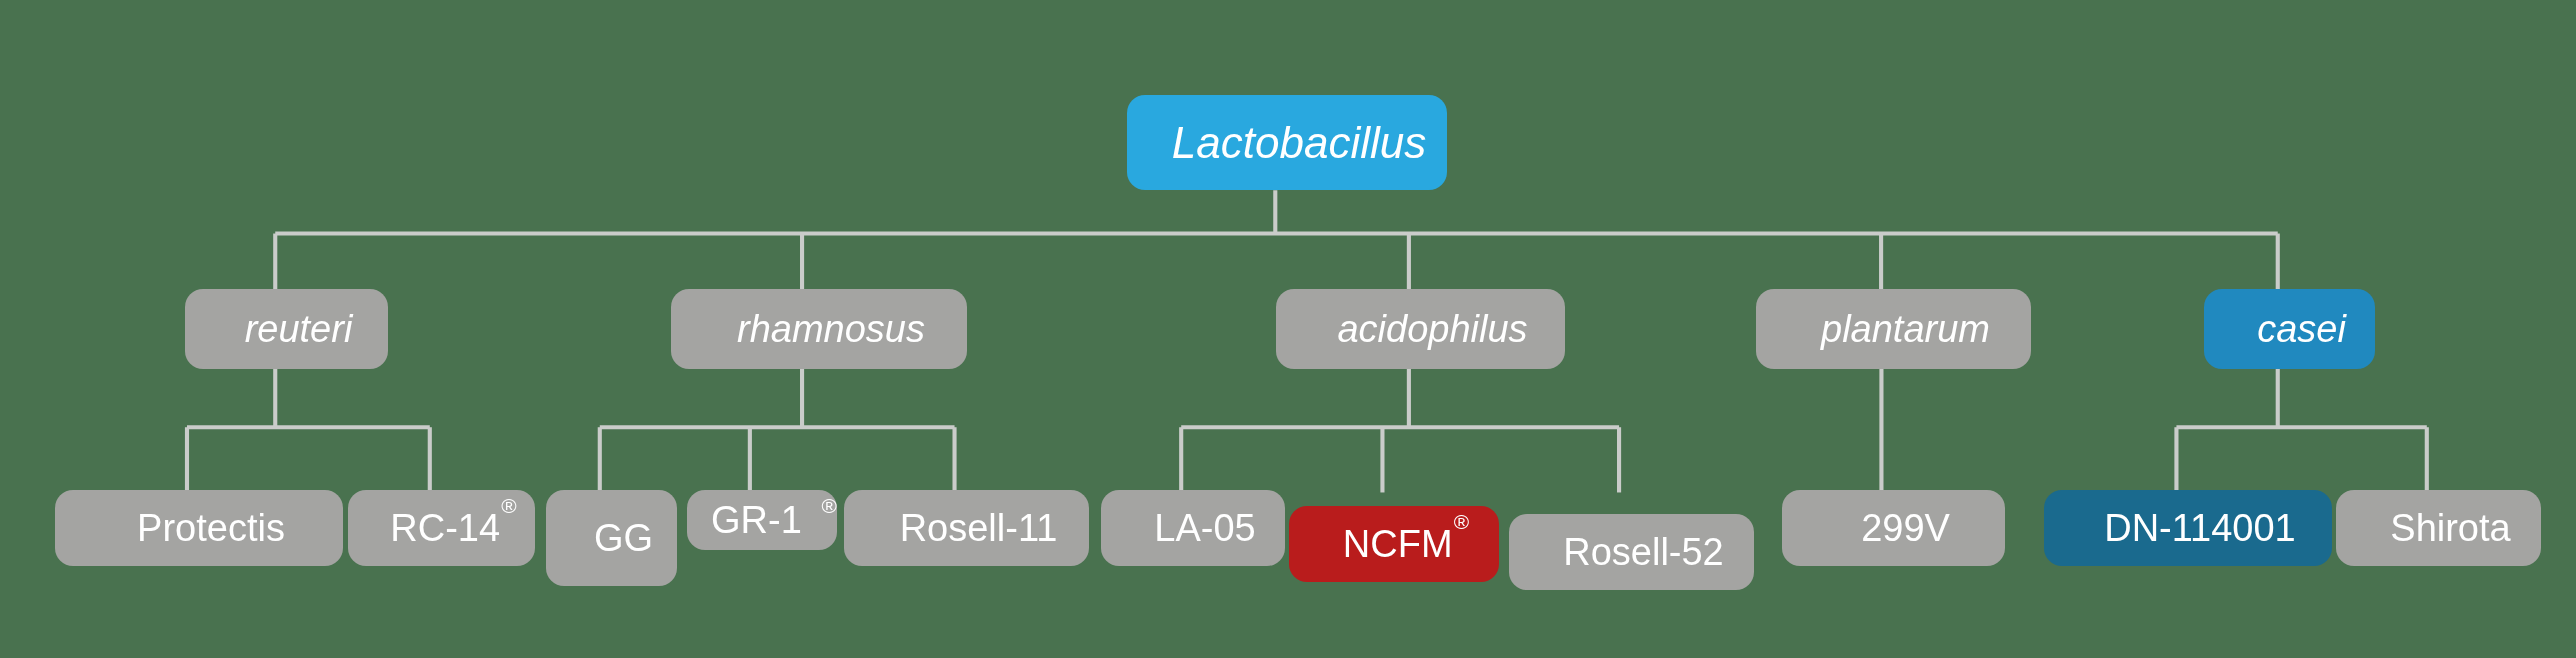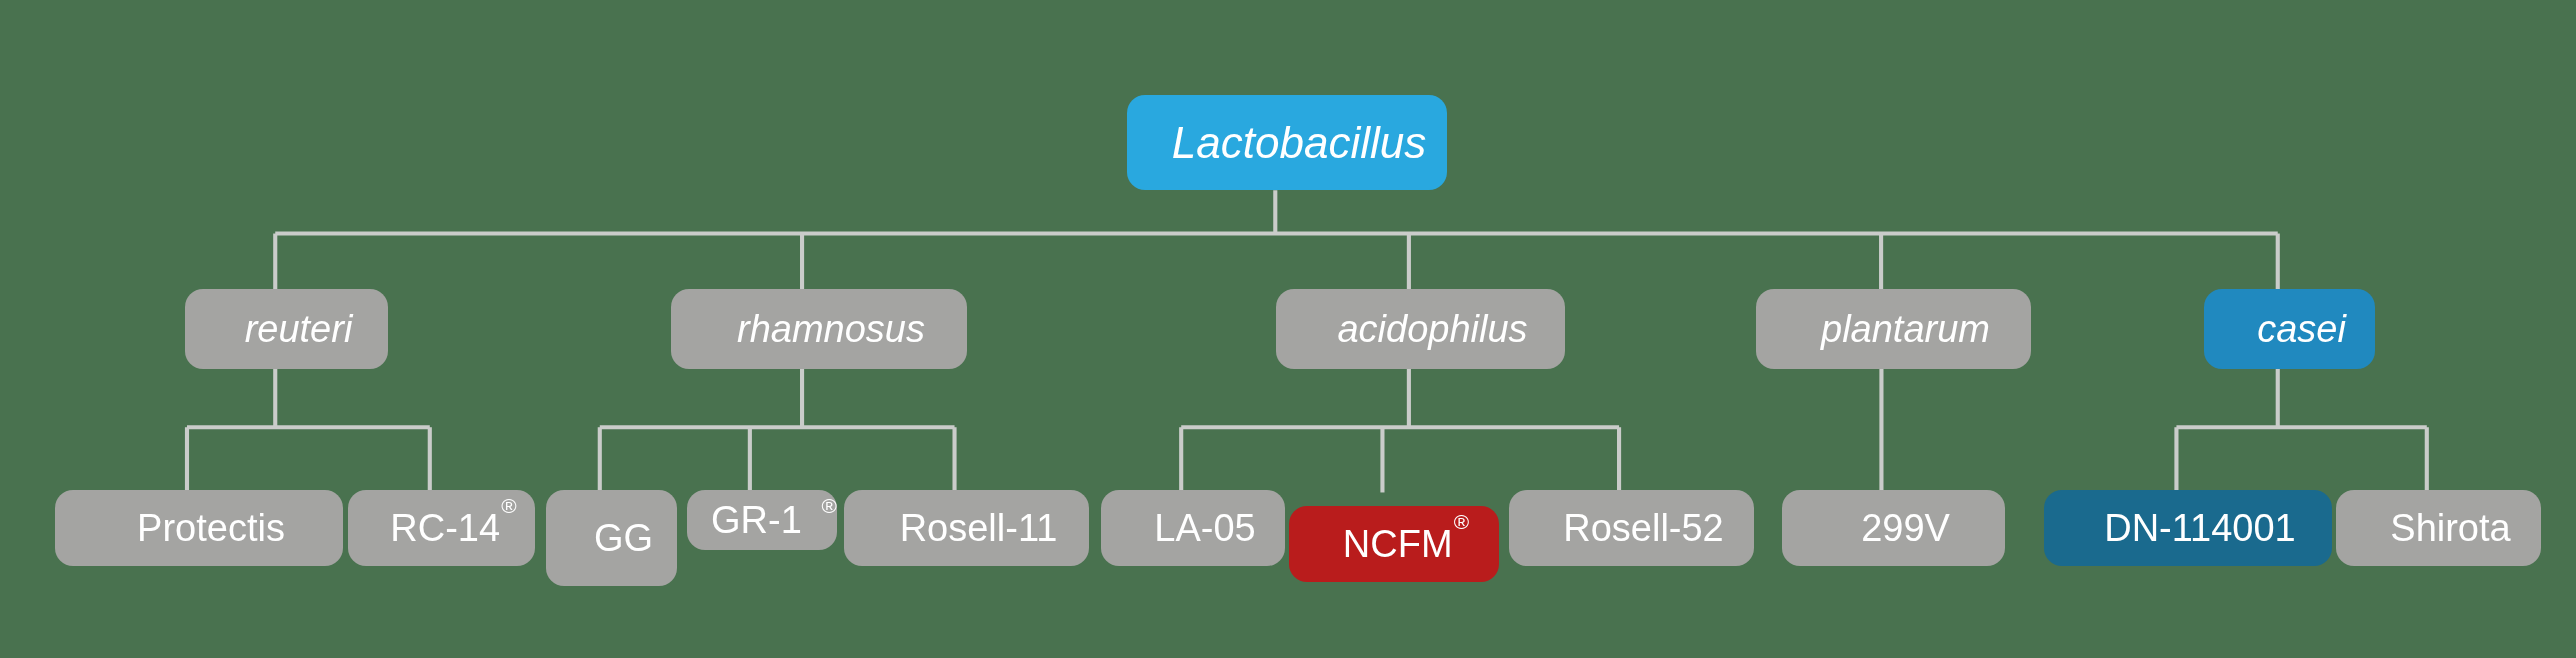--- a/index.html
+++ b/index.html
@@ -117,21 +117,21 @@
     <div class="node species-node" style="left: 1276px; top: 289px; width: 265px; height: 80px; background: rgb(164, 164, 162);">
       <span class="node-label">acidophilus</span>
     </div>
     <div class="node strain-node" style="left: 1101px; top: 490px; width: 160px; height: 76px; background: rgb(164, 164, 162);">
       <span class="node-label">LA-05</span>
     </div>
     <div class="node strain-node" style="left: 1289px; top: 490px; width: 186px; height: 76px; background: #b91c1c; margin-top: 16px;">
       <span class="node-label">NCFM</span>
       <span class="reg-mark">®</span>
     </div>
-    <div class="node strain-node" style="left: 1509px; top: 490px; width: 221px; height: 76px; background: rgb(164, 164, 162);">
+    <div class="node strain-node" style="left: 1509px; top: 514px; width: 221px; height: 76px; background: rgb(164, 164, 162);">
       <span class="node-label">Rosell-52</span>
     </div>
     <div class="node species-node" style="left: 1756px; top: 289px; width: 251px; height: 80px; background: rgb(164, 164, 162); justify-content: center;">
       <span class="node-label">plantarum</span>
     </div>
     <div class="node strain-node" style="left: 1782px; top: 490px; width: 199px; height: 76px; background: rgb(164, 164, 162);">
       <span class="node-label">299V</span>
     </div>
     <div class="node species-node" style="left: 2204px; top: 289px; width: 147px; height: 80px; background: rgb(32, 137, 191);">
       <span class="node-label">casei</span>

